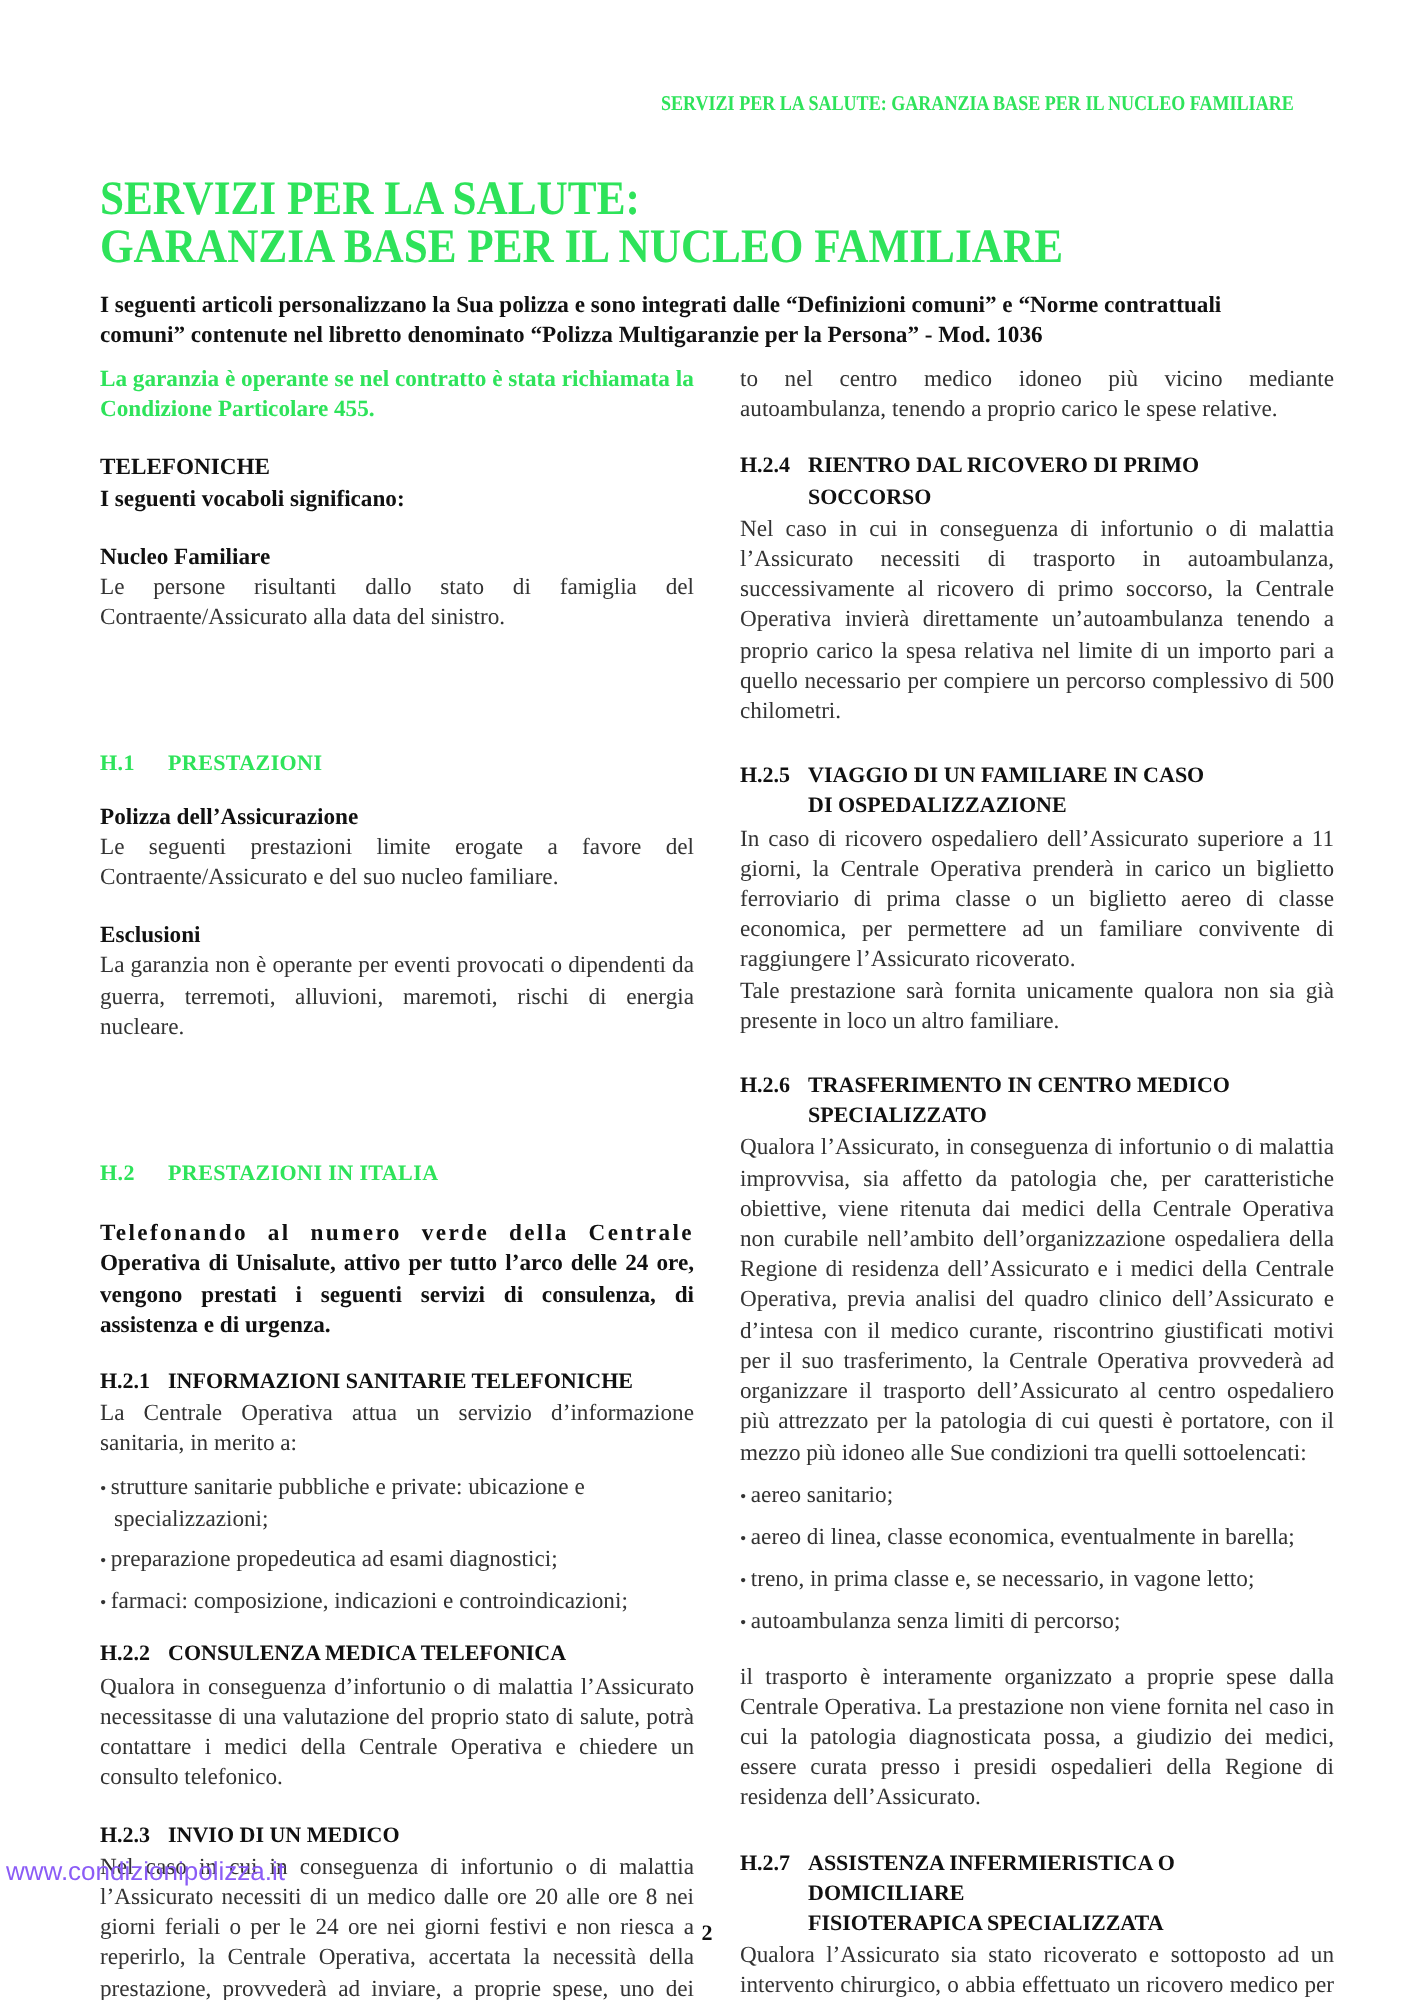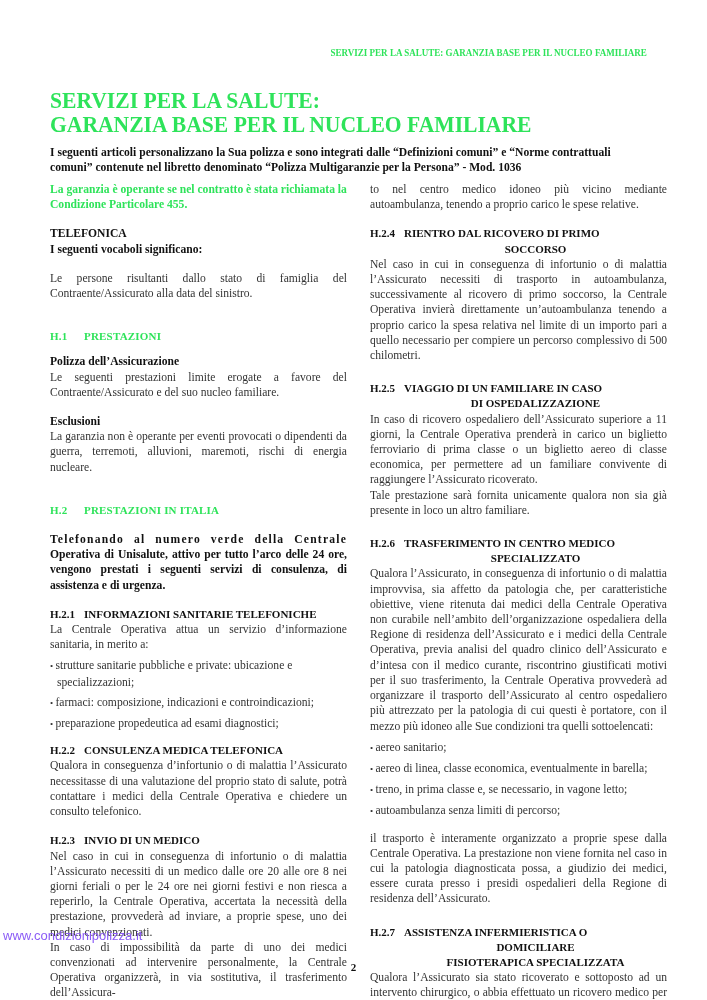--- a/index.html
+++ b/index.html
@@ -7,25 +7,25 @@
   body { position: relative; font-family: "DejaVu Serif", "Liberation Serif", serif; color: #222; }
   .running-head { position: absolute; top: 47px; right: 60px; font-family: "Liberation Serif", serif; font-weight: bold; font-size: 10.5px; color: #2ee35a; letter-spacing: 0; transform: scaleX(0.86); transform-origin: right; white-space: nowrap; }
   .title { position: absolute; top: 88px; left: 50px; font-family: "Liberation Serif", serif; font-weight: bold; font-size: 24px; line-height: 24px; color: #2ee35a; transform: scaleX(0.9); transform-origin: left; white-space: nowrap; }
   .intro { position: absolute; top: 145px; left: 50px; width: 600px; font-family: "Liberation Serif", serif; font-weight: bold; font-size: 11.6px; line-height: 15px; color: #111; }
   .col { position: absolute; font-family: "Liberation Serif", serif; font-size: 11.6px; line-height: 15.2px; color: #333; }
   .col-left { top: 180px; left: 50px; width: 297px; }
   .col-right { top: 180px; left: 370px; width: 297px; }
   .just { text-align: justify; }
   .green-bold { font-weight: bold; color: #2ee35a; }
   .bold { font-weight: bold; color: #111; }
-  .sec { font-weight: bold; color: #2ee35a; font-size: 11px; letter-spacing: 0.2px; }
+  .sec { font-weight: bold; color: #2ee35a; font-size: 11px; letter-spacing: 0.2px; margin-top: 31px; }
   .sec .num { display: inline-block; width: 34px; }
   .sub { font-weight: bold; color: #111; font-size: 11px; }
   .sub .num { display: inline-block; width: 34px; }
-  .sub .cont { display: block; padding-left: 34px; text-align: center; }
+  .sub .cont { display: block; padding-left: 34px; }
   .gap6 { height: 6px; } .gap10 { height: 10px; } .gap14 { height: 14px; } .gap18 { height: 18px; }
   ul.bullets { list-style: none; }
   ul.bullets li { padding-left: 7px; text-indent: -7px; margin-bottom: 5px; }
   ul.bullets li::before { content: "• "; font-size: 9px; }
   .spaced { letter-spacing: 1.2px; word-spacing: 3px; }
   .page-num { position: absolute; top: 961px; left: 0; width: 707px; text-align: center; font-weight: bold; font-size: 11px; font-family: "Liberation Serif", serif; color: #111; }
   .footer-url { position: absolute; top: 928px; left: 3px; font-family: "Liberation Sans", sans-serif; font-size: 13px; color: #8b5cf6; }
 </style>
 </head>
 <body>
@@ -35,23 +35,24 @@
 <div class="title">
   <div>SERVIZI PER LA SALUTE:</div>
   <div>GARANZIA BASE PER IL NUCLEO FAMILIARE</div>
 </div>
 
 <div class="intro">I seguenti articoli personalizzano la Sua polizza e sono integrati dalle “Definizioni comuni” e “Norme contrattuali comuni” contenute nel libretto denominato “Polizza Multigaranzie per la Persona” - Mod. 1036</div>
 
 <div class="col col-left">
   <p class="green-bold" style="padding-top:2px;">La garanzia è operante se nel contratto è stata richiamata la Condizione Particolare 455.</p>
   <div class="gap14"></div>
-  <p class="bold">TELEFONICA</p>
+  <p class="bold">TELEFONICHE</p>
   <p class="bold">I seguenti vocaboli significano:</p>
   <div class="gap14"></div>
+  <p class="bold">Nucleo Familiare</p>
   <p class="just">Le persone risultanti dallo stato di famiglia del Contraente/Assicurato alla data del sinistro.</p>
   <div class="gap18"></div>
     <div class="gap10"></div>
   <p class="sec">
     <span class="num">H.1</span><span>PRESTAZIONI</span>
   </p>
   <div class="gap10"></div>
   <p class="bold">Polizza dell’Assicurazione</p>
   <p class="just">Le seguenti prestazioni limite erogate a favore del Contraente/Assicurato e del suo nucleo familiare.</p>
   <div class="gap14"></div>
@@ -68,22 +69,22 @@
     <span>Operativa di Unisalute, attivo per tutto l’arco delle 24 ore, vengono prestati i seguenti servizi di consulenza, di assistenza e di urgenza.</span>
   </p>
   <div class="gap14"></div>
   <p class="sub">
     <span class="num">H.2.1</span><span>INFORMAZIONI SANITARIE TELEFONICHE</span>
   </p>
   <p class="just">La Centrale Operativa attua un servizio d’informazione sanitaria, in merito a:</p>
   <div class="gap6"></div>
   <ul class="bullets">
     <li>strutture sanitarie pubbliche e private: ubicazione e specializzazioni;</li>
+    <li>preparazione propedeutica ad esami diagnostici;</li>
     <li>farmaci: composizione, indicazioni e controindicazioni;</li>
-    <li>preparazione propedeutica ad esami diagnostici;</li>
   </ul>
   <div class="gap6"></div>
   <p class="sub">
     <span class="num">H.2.2</span><span>CONSULENZA MEDICA TELEFONICA</span>
   </p>
   <p class="just">Qualora in conseguenza d’infortunio o di malattia l’Assicurato necessitasse di una valutazione del proprio stato di salute, potrà contattare i medici della Centrale Operativa e chiedere un consulto telefonico.</p>
   <div class="gap14"></div>
   <p class="sub">
     <span class="num">H.2.3</span><span>INVIO DI UN MEDICO</span>
   </p>

